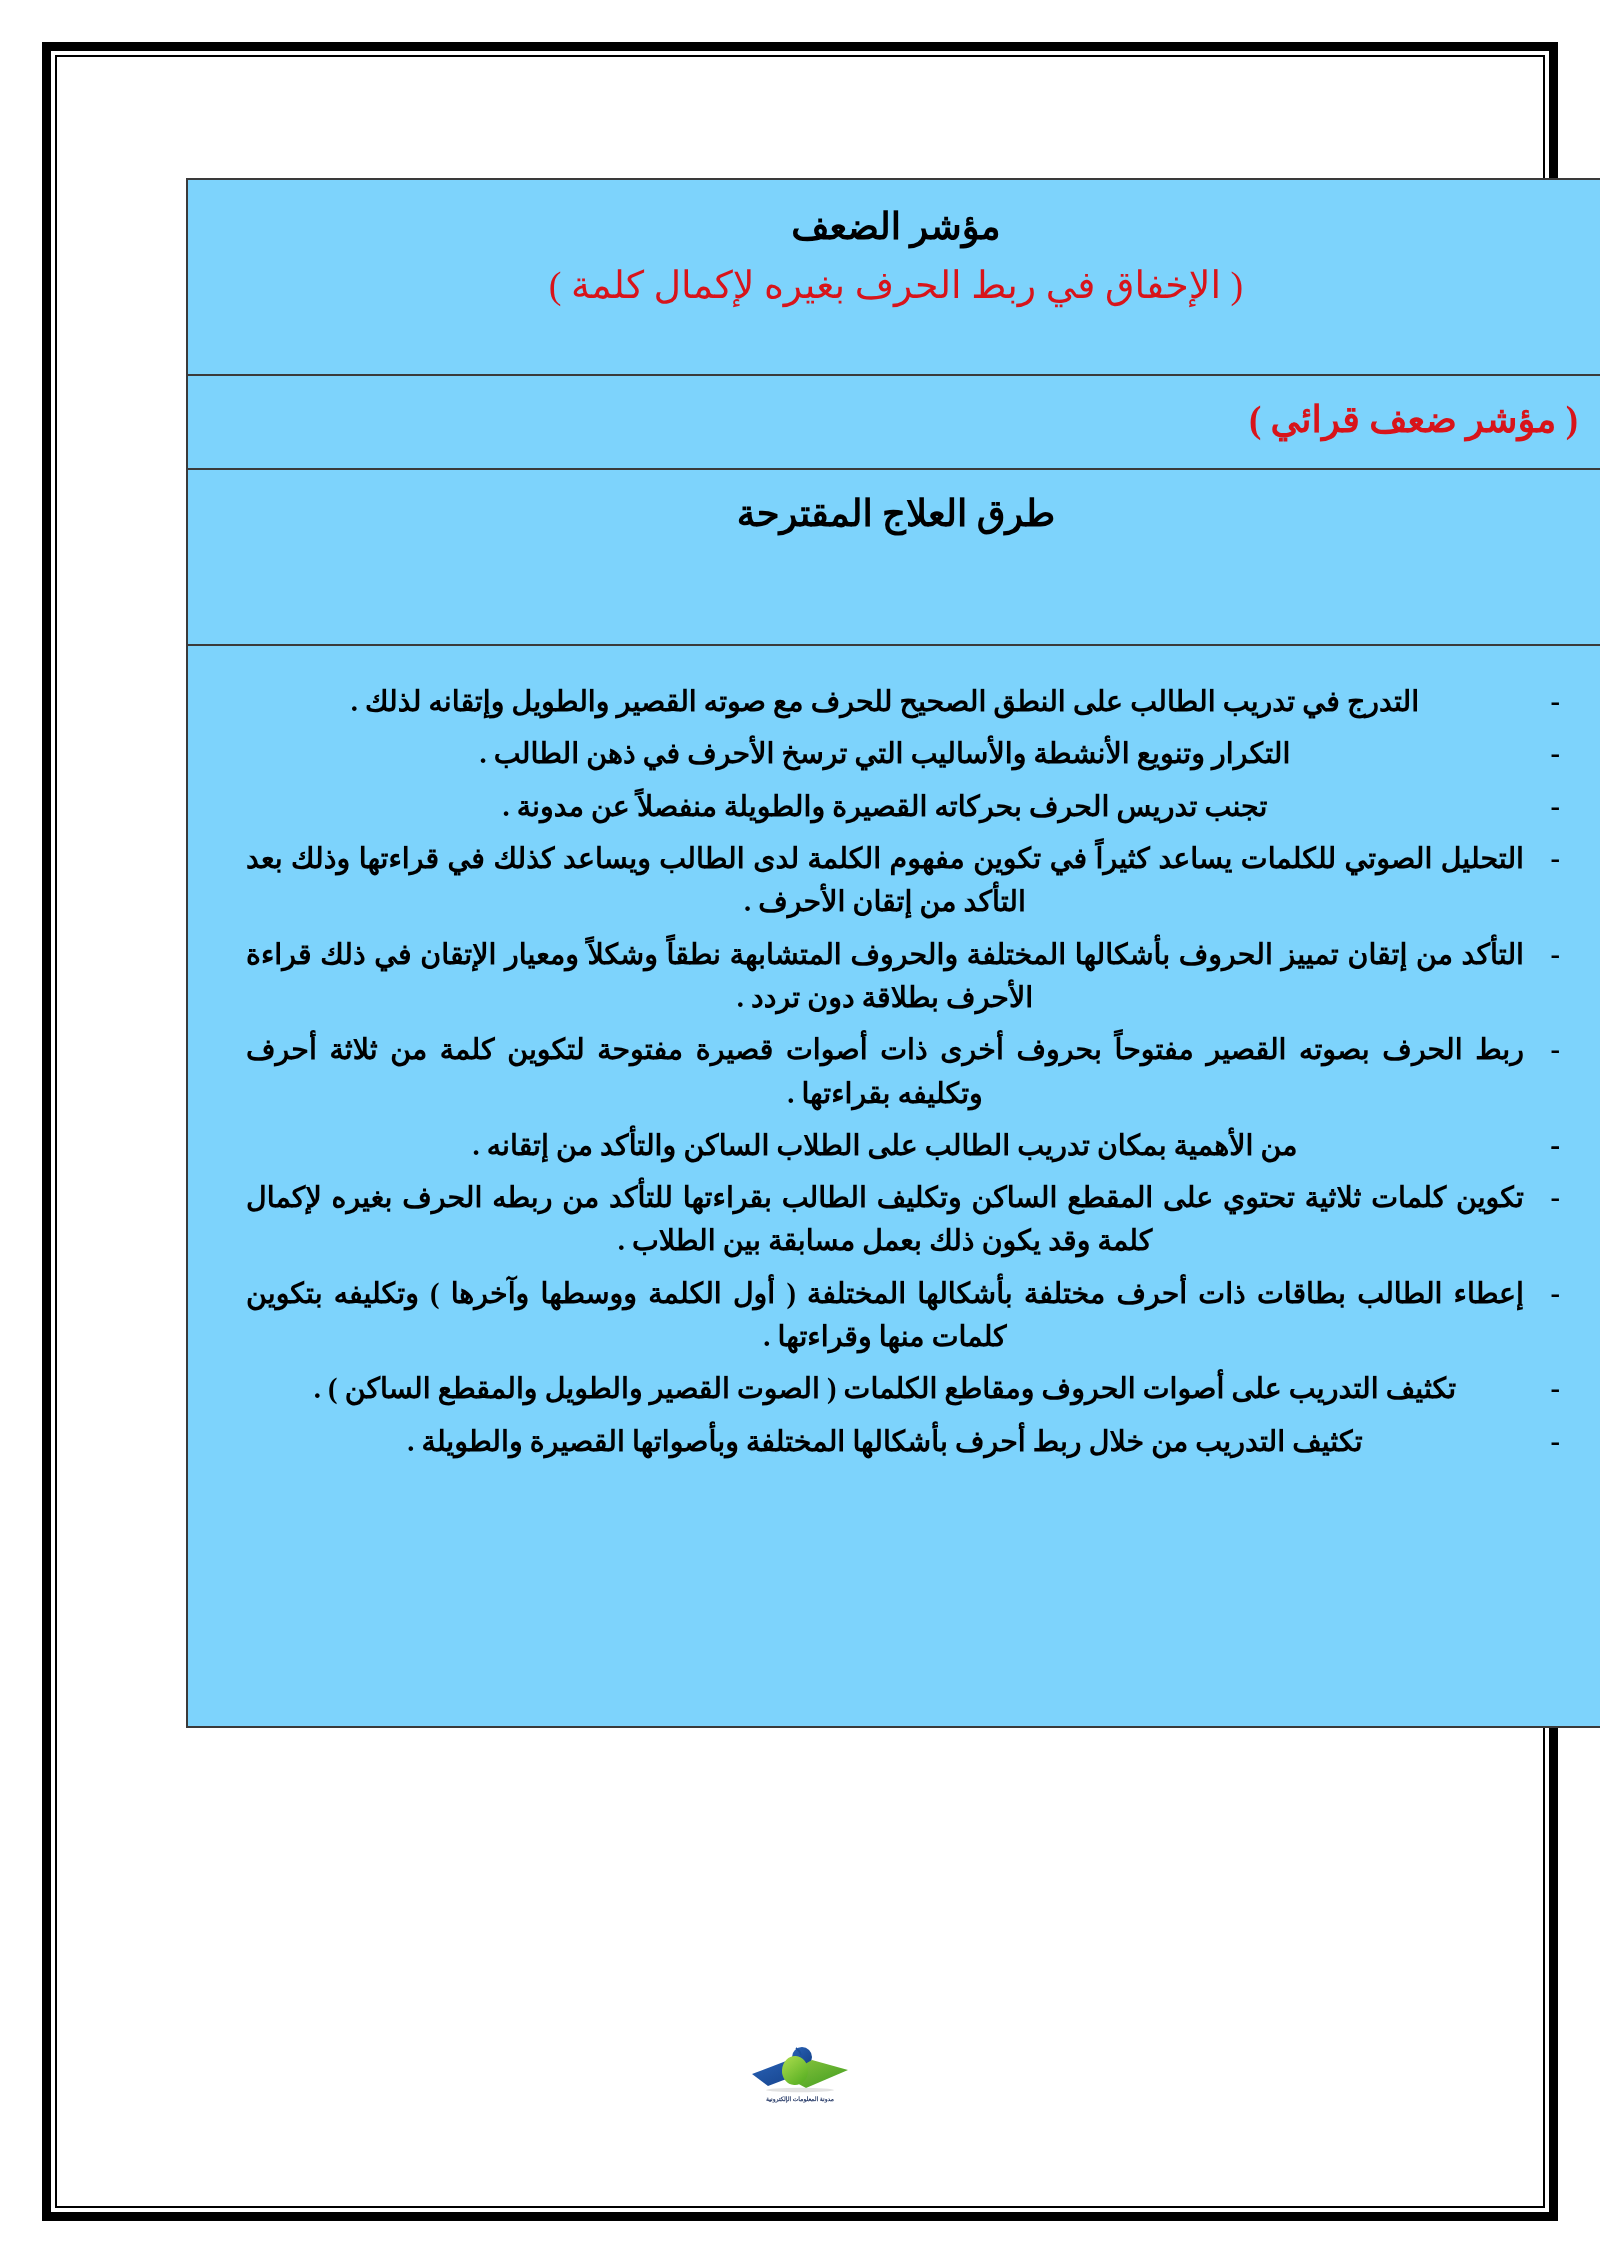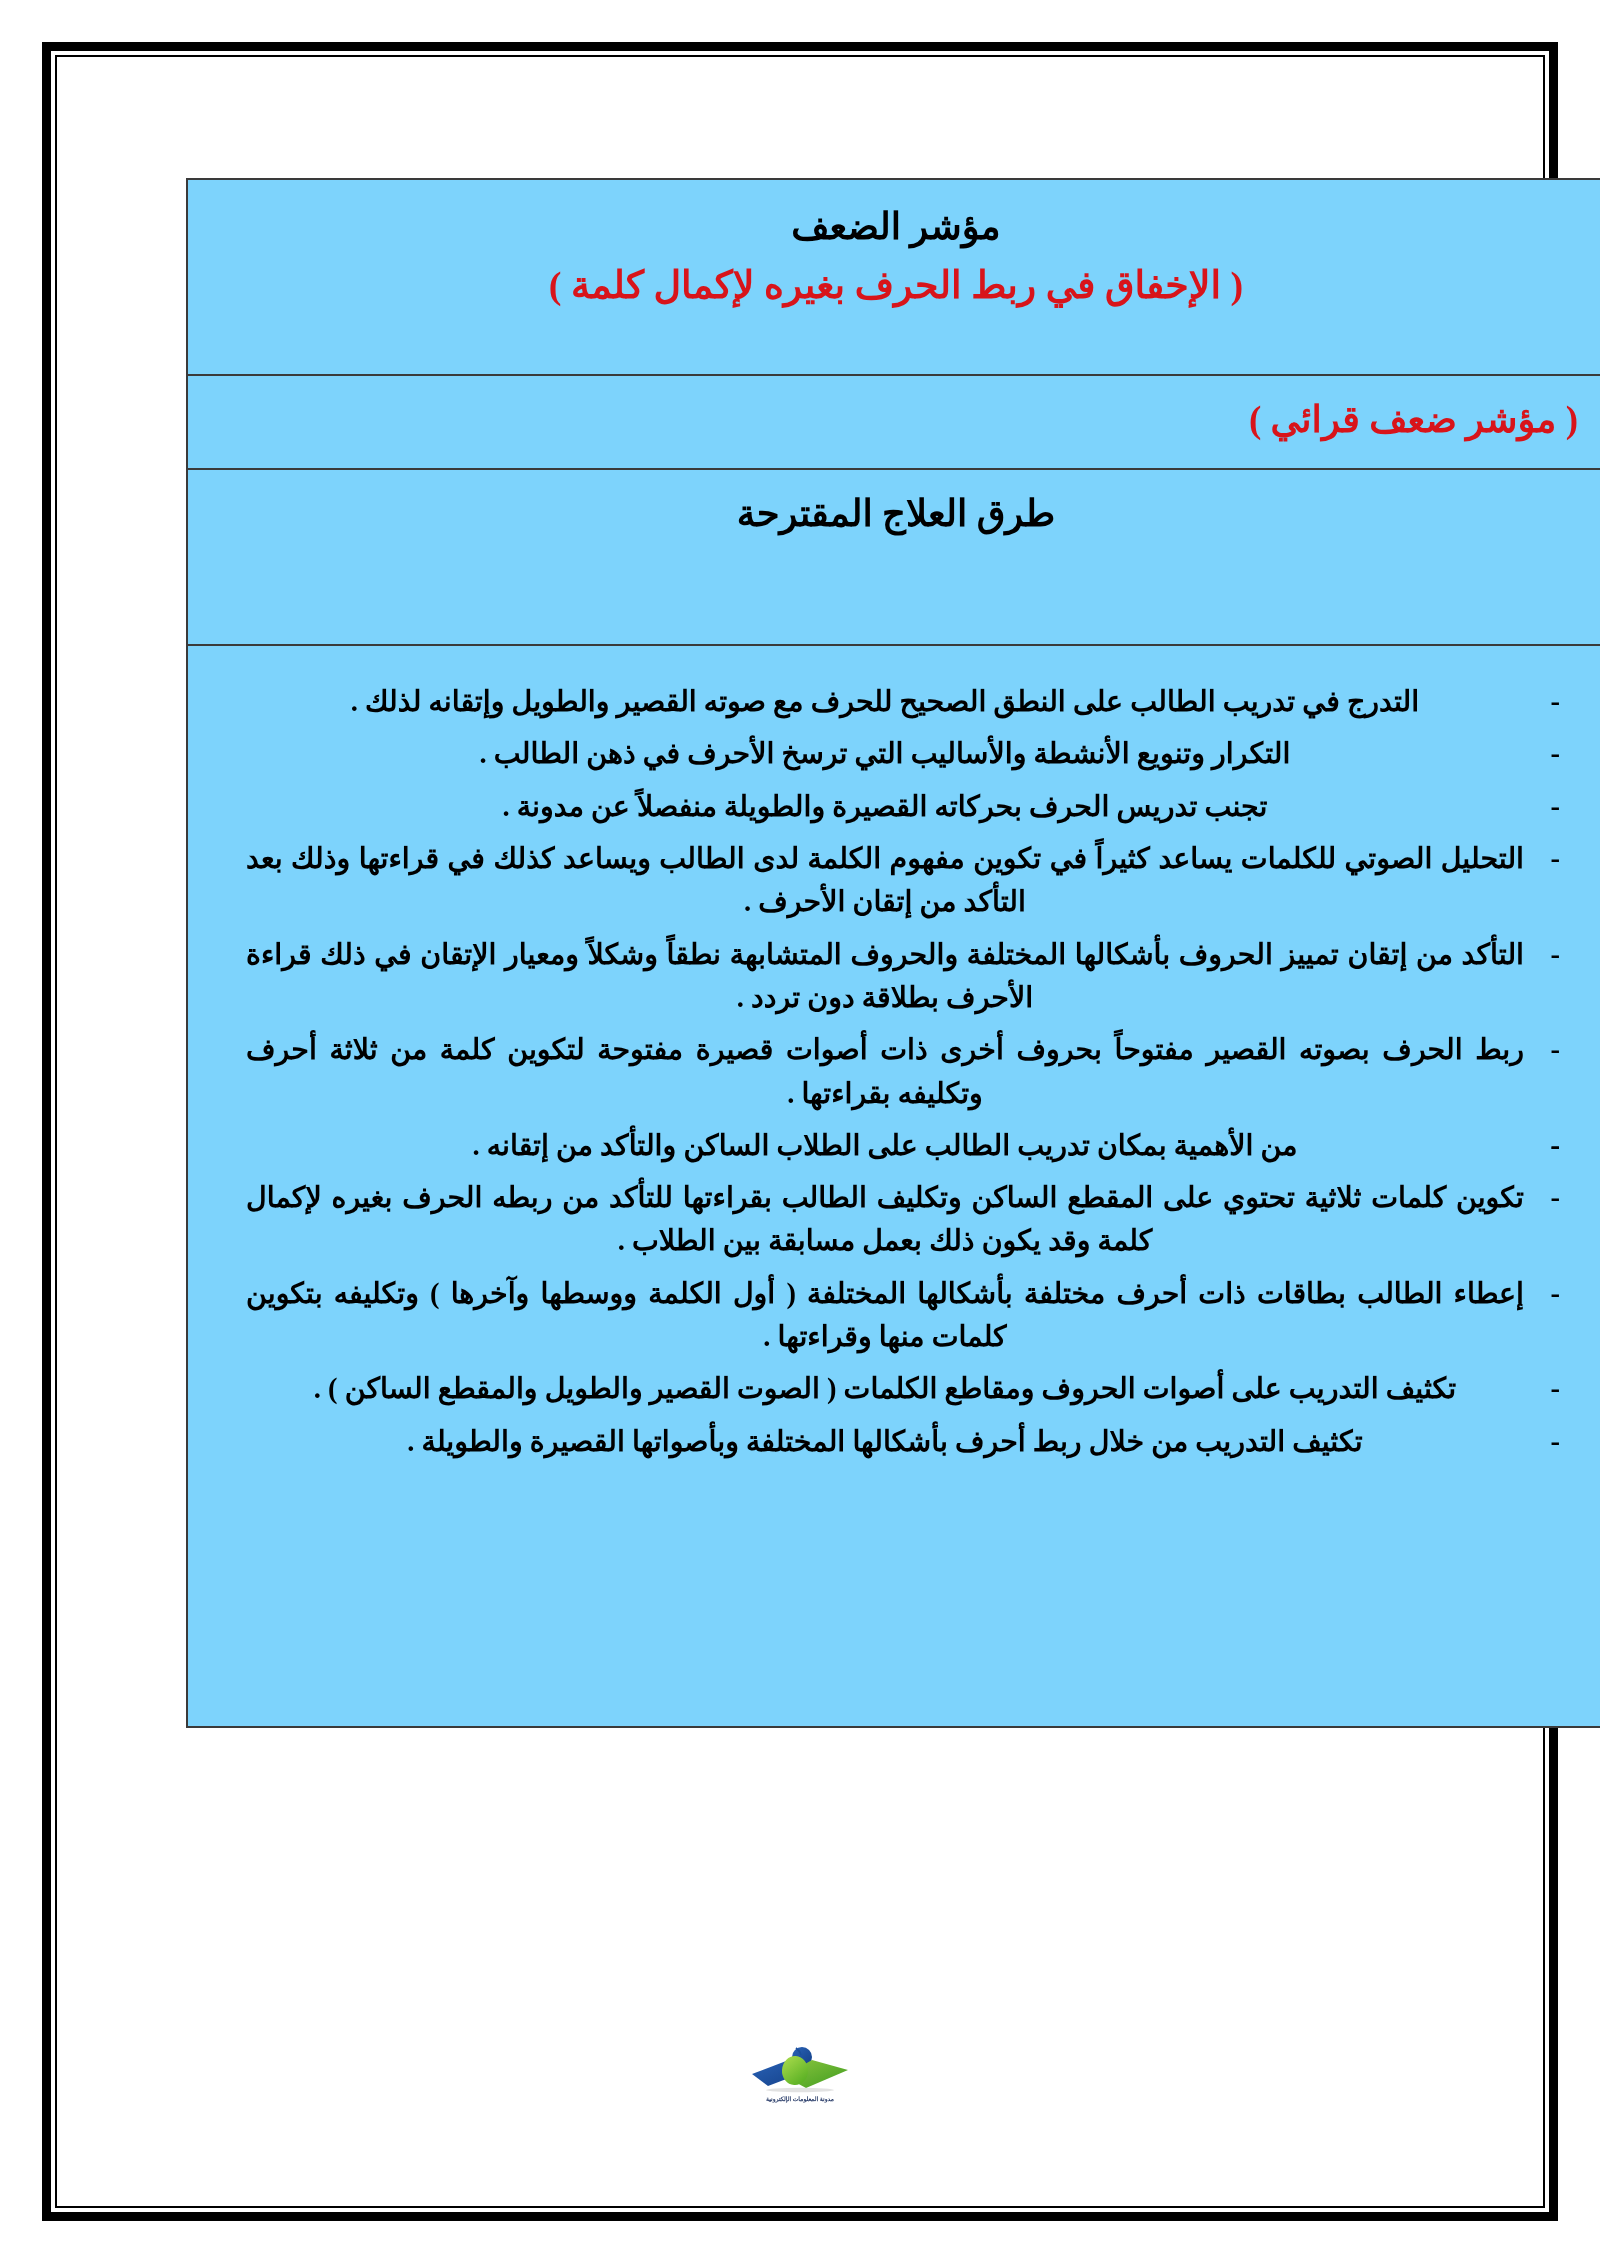--- a/index.html
+++ b/index.html
@@ -66,21 +66,21 @@
     font-size: 37px;
     font-weight: bold;
     color: #000000;
     line-height: 1.35;
     margin: 0 0 8px 0;
     letter-spacing: 0.5px;
   }
 
   .indicator-sub {
     font-size: 38px;
-    font-weight: bold;
+    font-weight: normal;
     color: #d8141a;
     line-height: 1.35;
     margin: 0;
   }
 
   .row-reading {
     min-height: 94px;
     display: flex;
     align-items: center;
     padding: 16px 26px 20px 26px;

